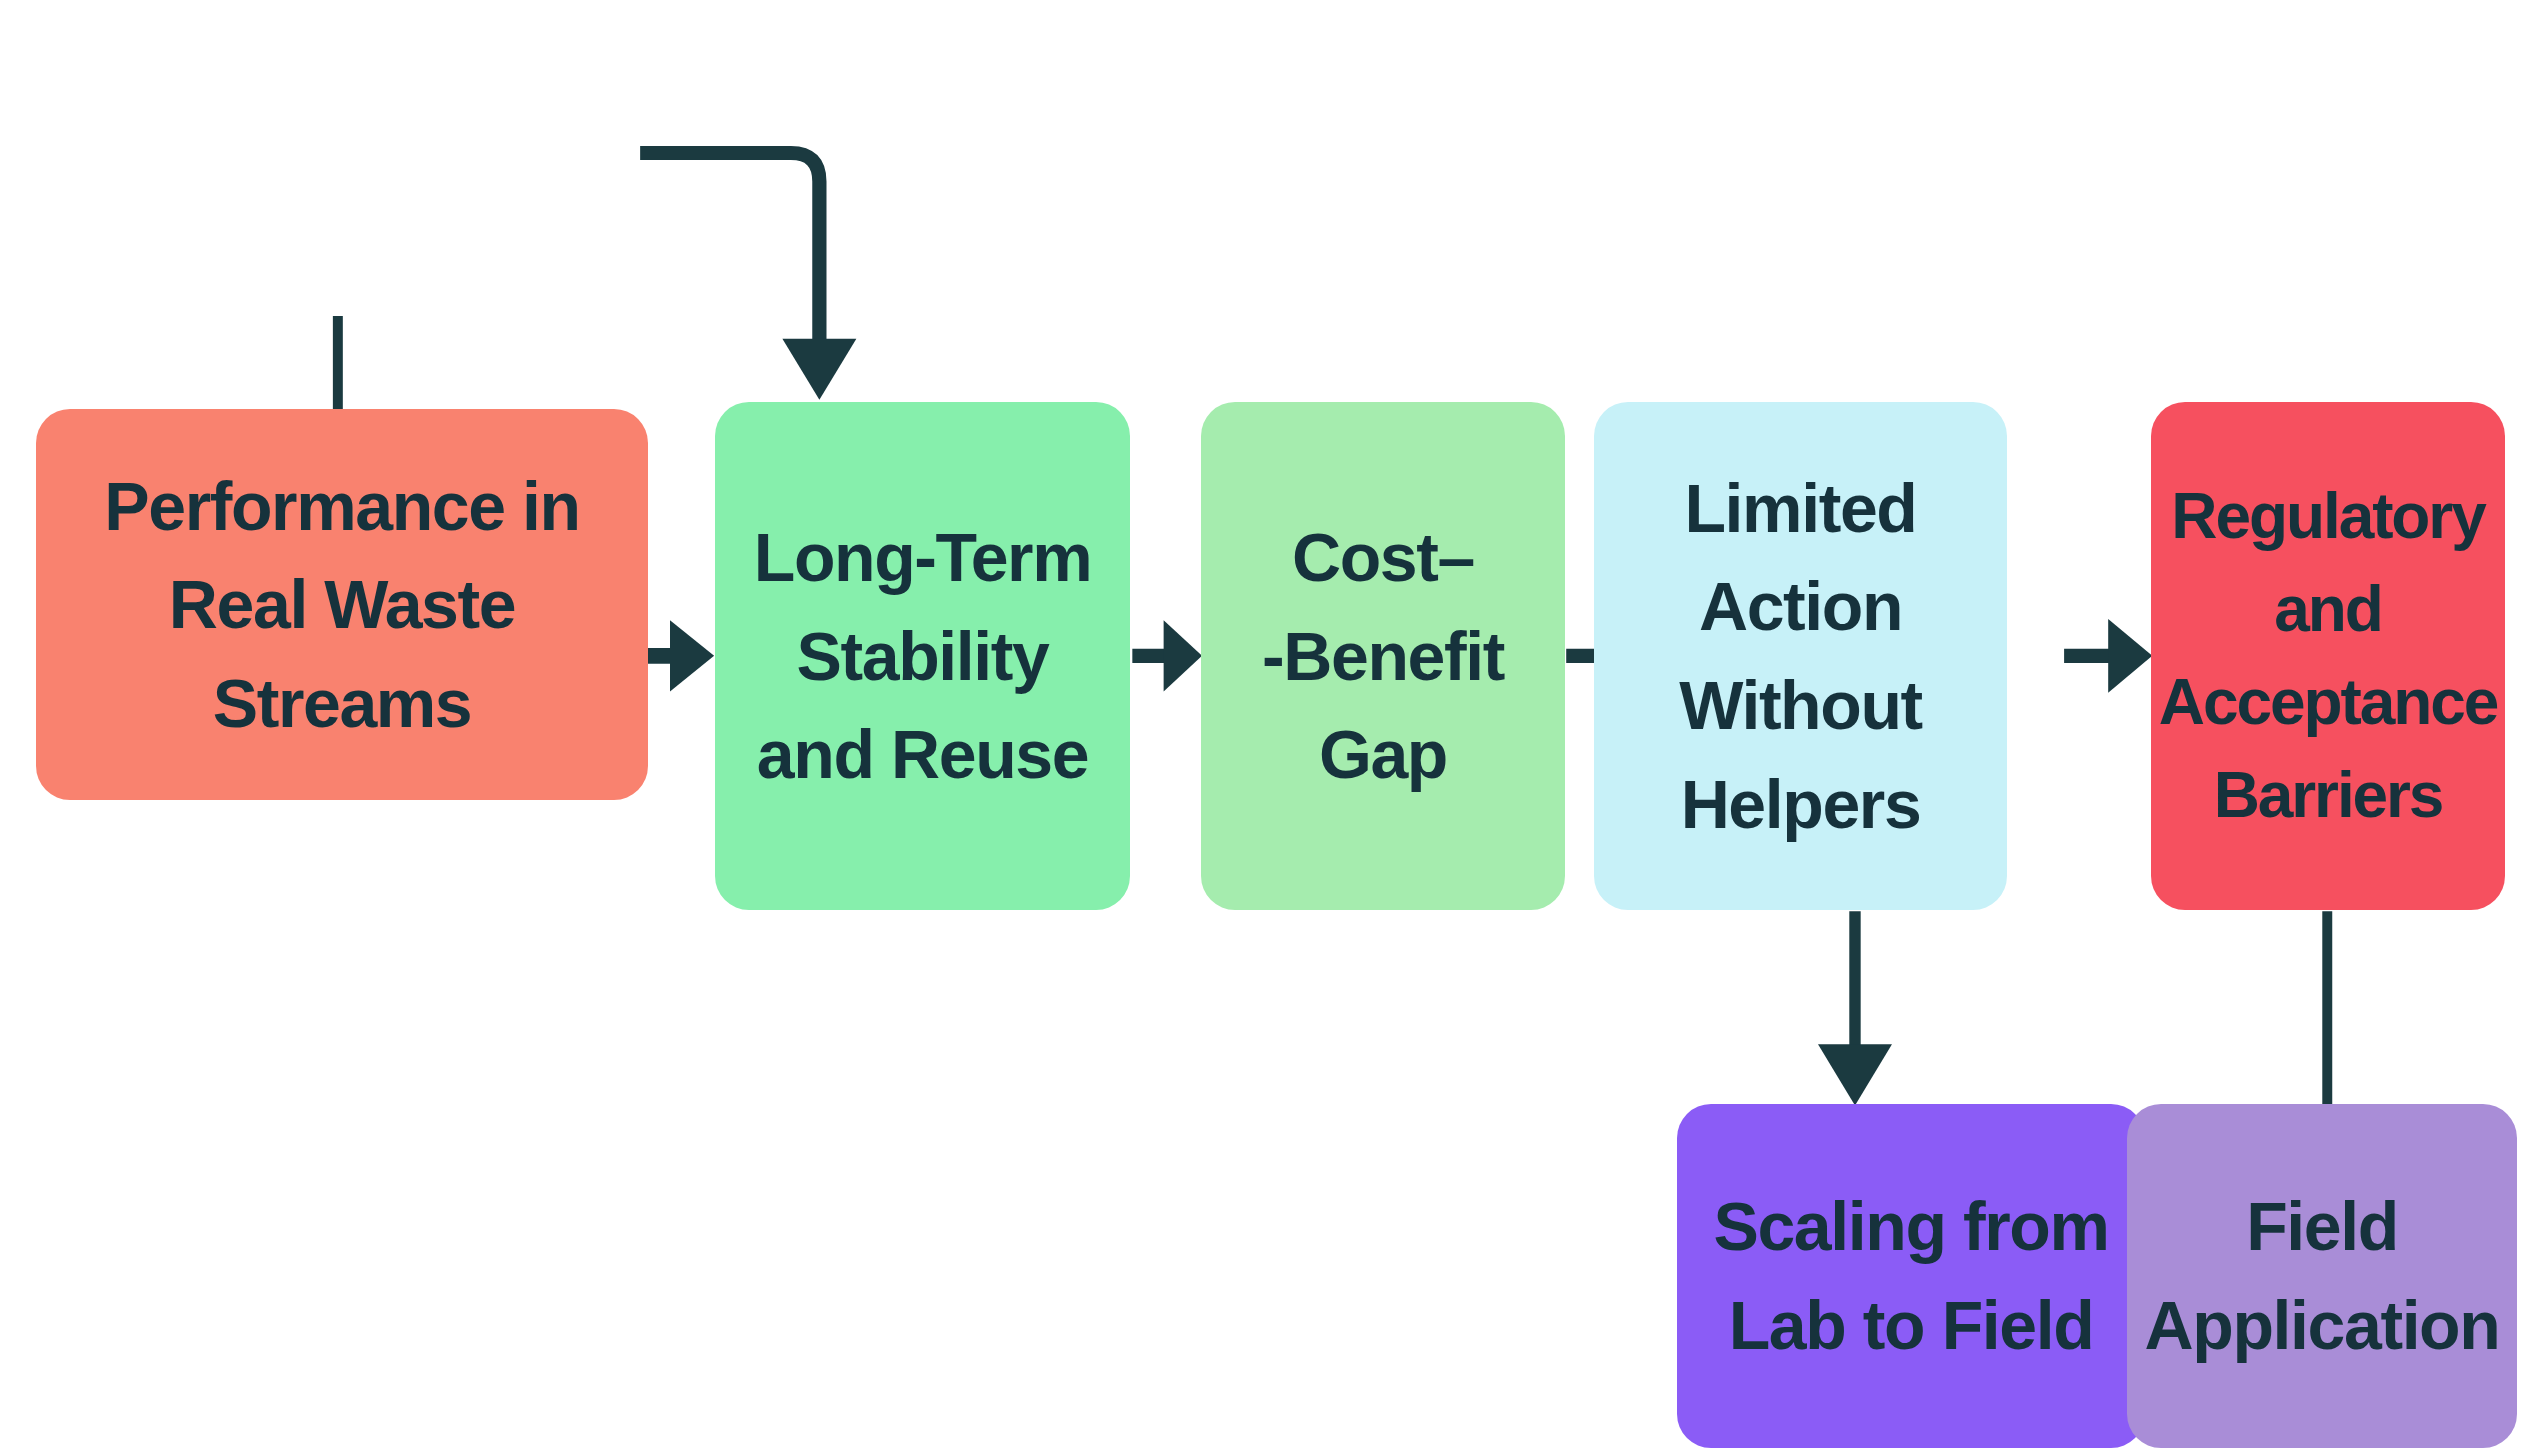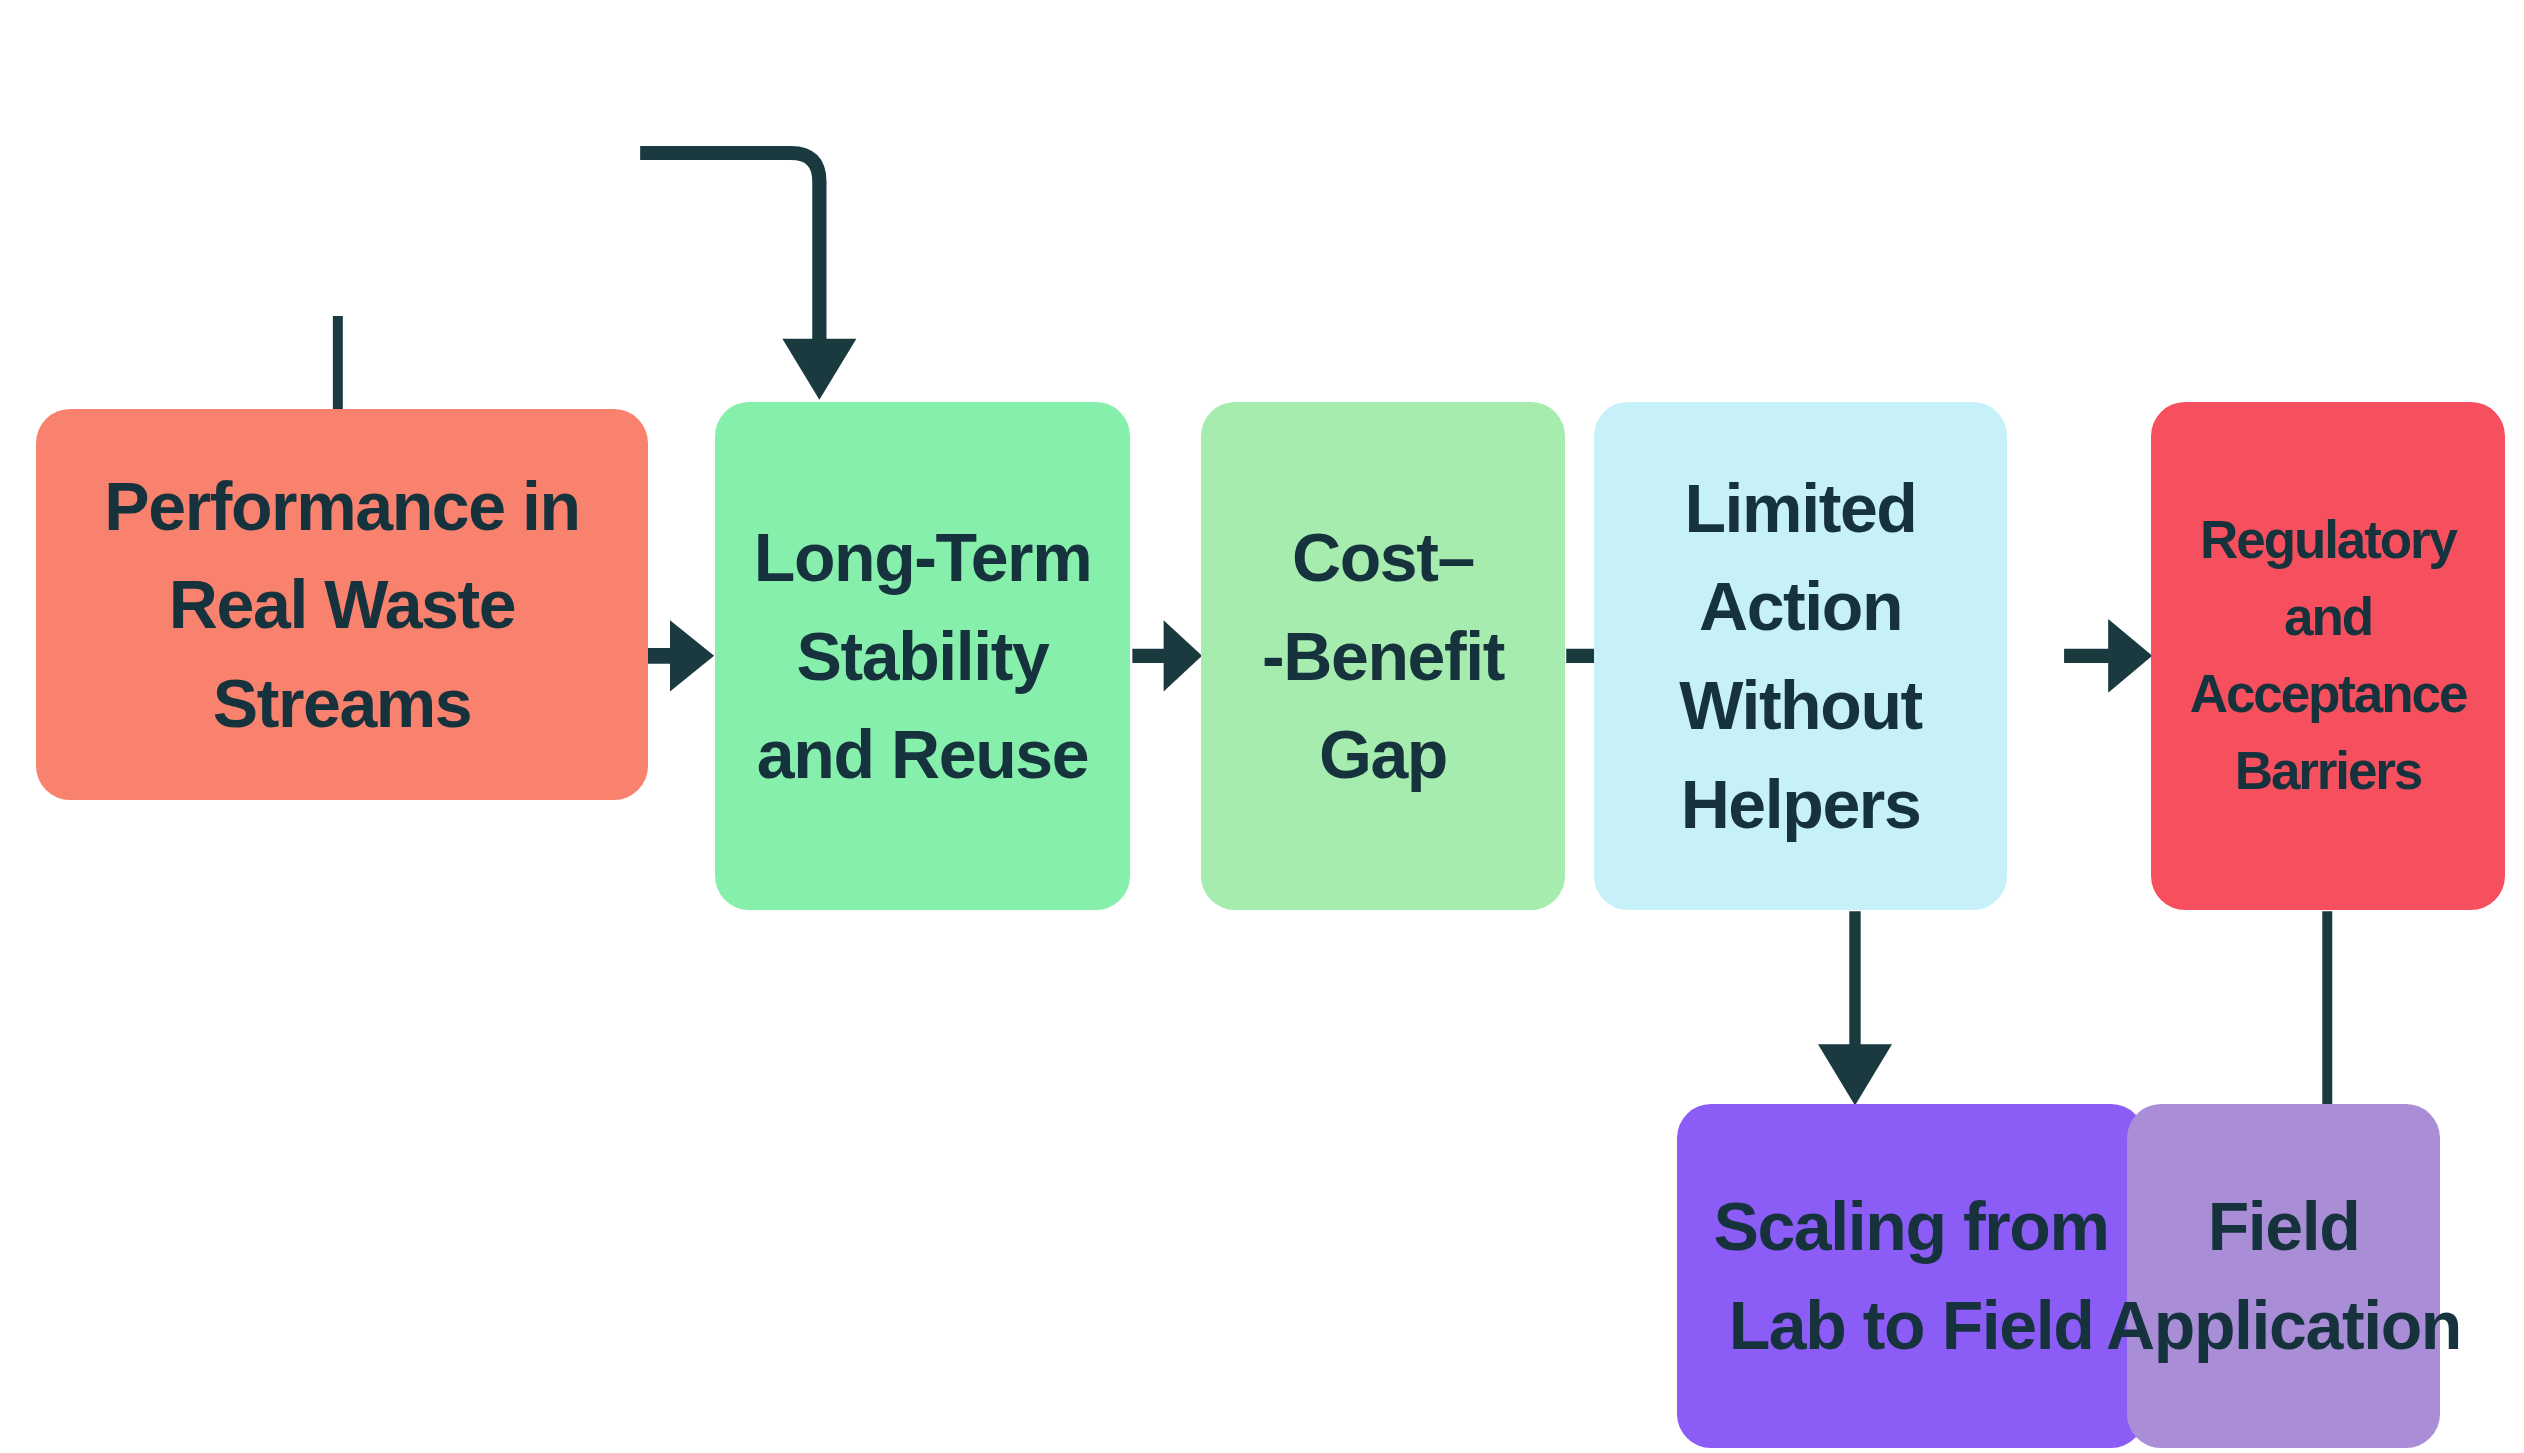--- a/index.html
+++ b/index.html
@@ -33,23 +33,23 @@
     letter-spacing: -1.4px;
     color: var(--text-color, #16323c);
   }
   
   .node-laboratory   { left:   36px; top:   22px; width: 605px; height: 295px; }
   .node-performance  { left:   36px; top:  409px; width: 612px; height: 391px; }
   .node-longterm     { left: 715px; top:  402px; width: 415px; height: 508px; }
   .node-costbenefit  { left: 1201px; top:  402px; width: 364px; height: 508px; }
   .node-limited      { left: 1594px; top:  402px; width: 413px; height: 508px; }
   .node-regulatory   { left: 2151px; top:  402px; width: 354px; height: 508px; }
-  .node-regulatory .label { font-size: 53px; letter-spacing: -2.1px; }
+  .node-regulatory .label { font-size: 64px; letter-spacing: -2.1px; }
   .node-scaling      { left: 1633px; top: 1104px; width: 468px; height: 344px; }
-  .node-fieldapp     { left: 2127px; top: 1104px; width: 313px; height: 344px; }
+  .node-fieldapp     { left: 2127px; top: 1104px; width: 390px; height: 344px; }
 
   #connector-layer {
     position: absolute;
     left: 0; top: 0;
     width: 2525px;
     height: 1454px;
     pointer-events: none;
   }
   .edge-line {
     stroke: var(--connector-color, #1b3a40);

